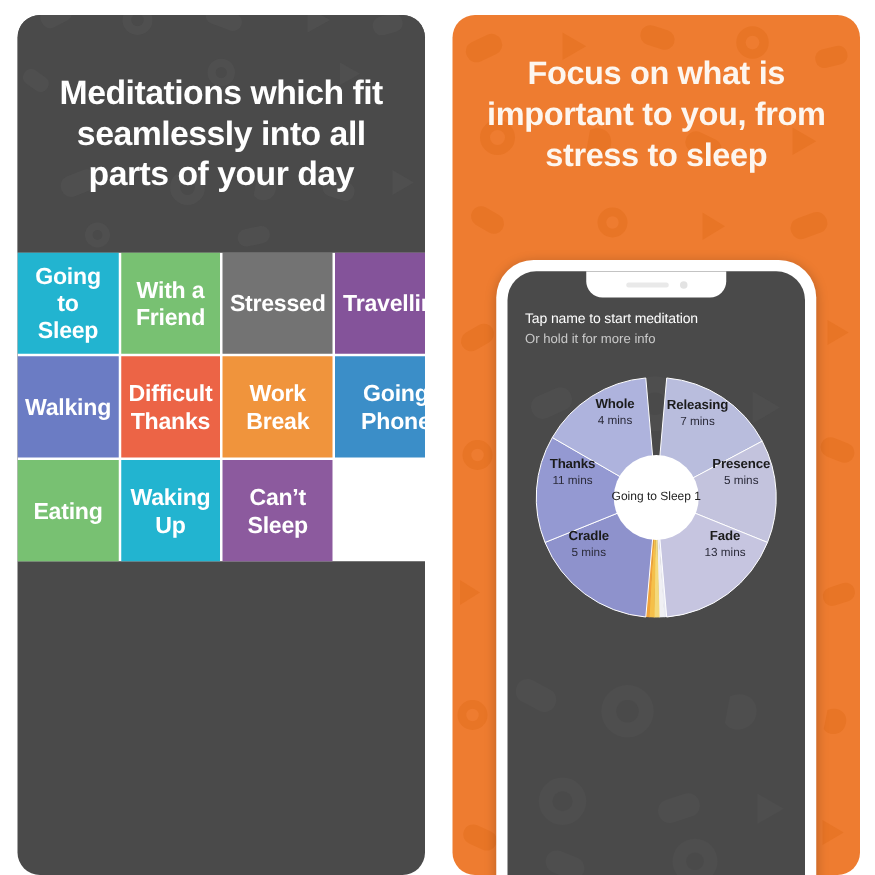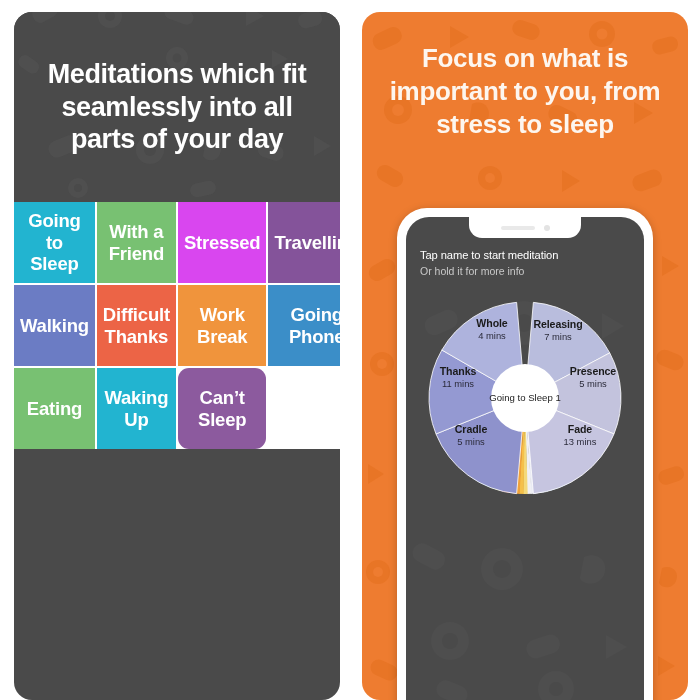--- a/index.html
+++ b/index.html
@@ -271,29 +271,29 @@
           <circle cx="64" cy="176" r="4" fill="#4a4a4a"></circle>
           <rect x="176" y="170" width="26" height="14" rx="7" transform="rotate(-12 189 177)"></rect>
         </g>
       </svg>
       <div class="hero-title">Meditations which fit seamlessly into all parts of your day</div>
     </div>
 
     <div class="tile-grid">
       <div class="tile" style="background: rgb(34, 180, 208);">Going to Sleep</div>
       <div class="tile" style="background: rgb(120, 193, 114);">With a Friend</div>
-      <div class="tile" style="background: #d946ef;">Stressed</div>
+      <div class="tile" style="background: #737373;">Stressed</div>
       <div class="tile" style="background: rgb(132, 83, 154);">Travelling</div>
       <div class="tile" style="background: rgb(107, 124, 196);">Walking</div>
       <div class="tile" style="background: rgb(236, 100, 70);">Difficult Thanks</div>
       <div class="tile" style="background: rgb(240, 148, 60);">Work Break</div>
       <div class="tile" style="background: rgb(59, 142, 200);">Going Phone</div>
       <div class="tile" style="background: rgb(120, 193, 114);">Eating</div>
       <div class="tile" style="background: rgb(34, 180, 208);">Waking Up</div>
-      <div class="tile" style="background: rgb(140, 90, 158); border-radius: 11px;">Can’t Sleep</div>
+      <div class="tile" style="background: rgb(140, 90, 158);">Can’t Sleep</div>
     </div>
 
   </div>
 
   <div class="panel-right">
 
     <svg class="orange-pattern" viewBox="0 0 326 688" preserveAspectRatio="none">
       <g fill="#e87526">
         <rect x="10" y="18" width="30" height="17" rx="8" transform="rotate(-25 25 26)"></rect>
         <path d="M88 14 l19 11 -19 11 z"></path>

